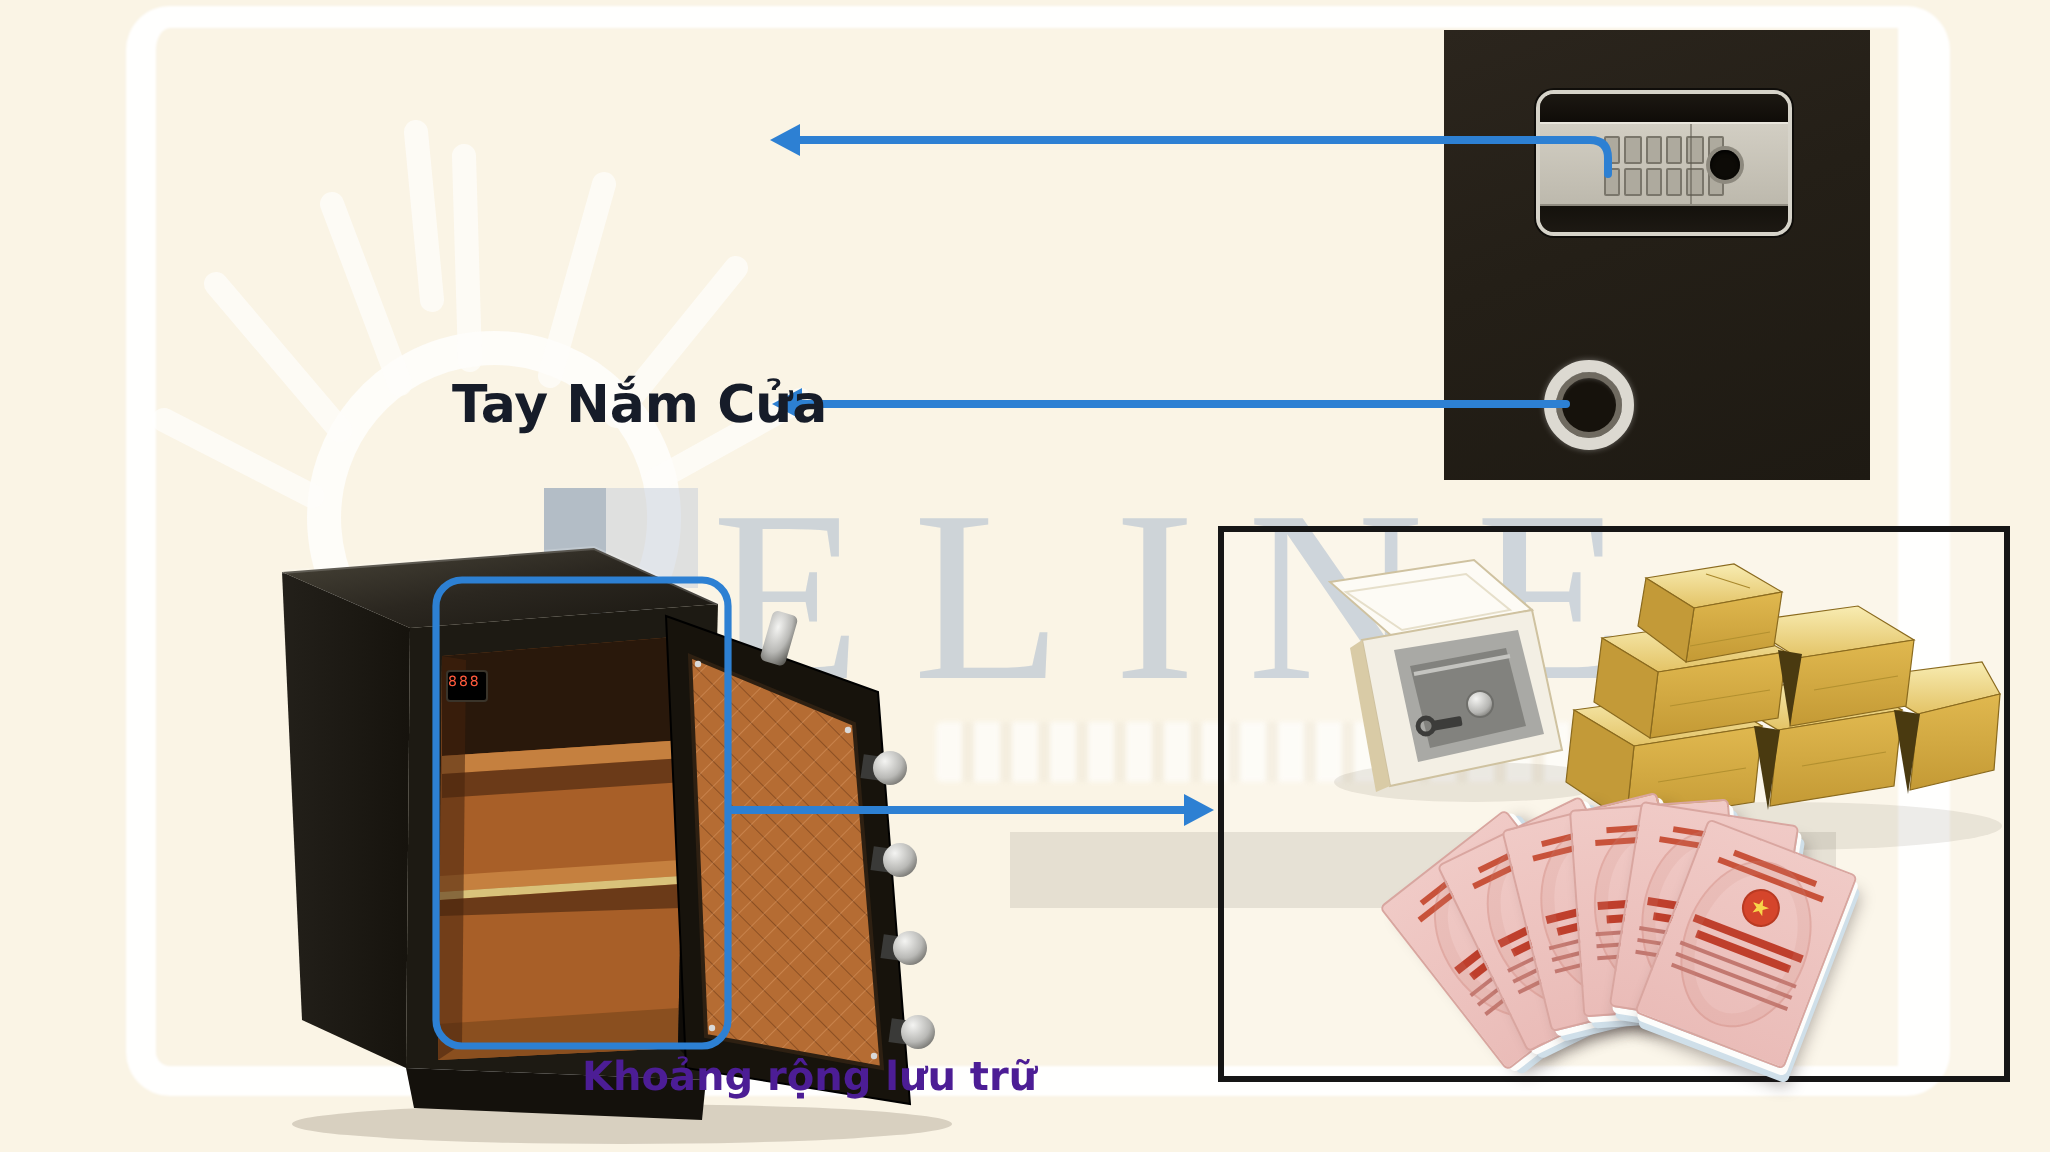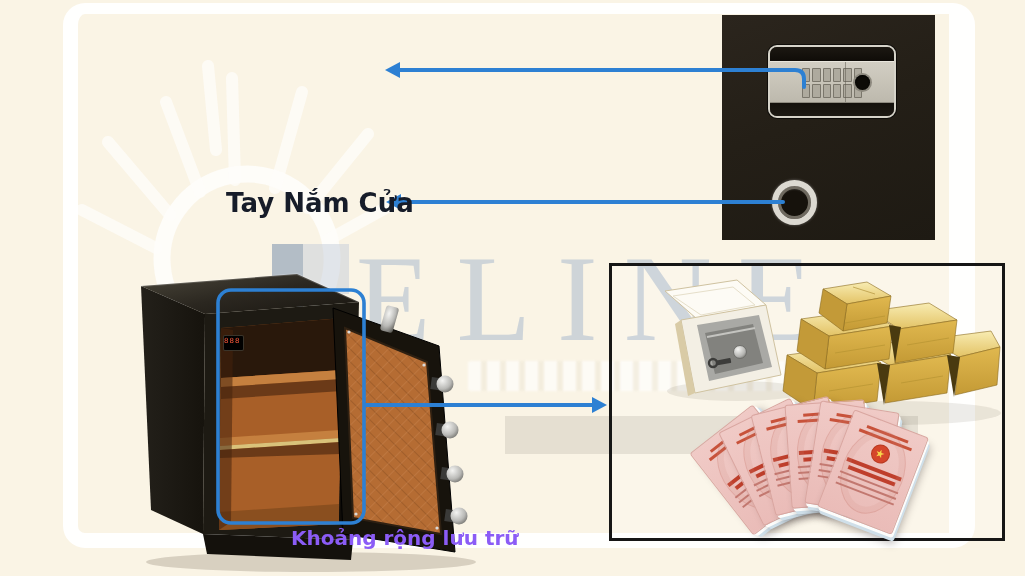--- a/index.html
+++ b/index.html
@@ -91,21 +91,21 @@
     left:224px;top:336px;width:19px;height:14px;z-index:6;background:#000000;border-radius:1px;
     color:#ff5a3c;font-size:7px;line-height:11px;text-align:left;letter-spacing:1px;
     box-shadow:0 0 0 1px #3a342a;
   }
 
   
   .overlay{left:0;top:0;width:1025px;height:576px;z-index:7;pointer-events:none;}
   .lbl{z-index:8;color:#161c29;font-weight:600;white-space:nowrap;}
   .lbl-1{left:226px;top:58px;font-size:19px;}
   .lbl-2{left:226px;top:188px;font-size:26px;}
-  .lbl-3{left:291px;top:526px;font-size:20px;color:#8b5cf6;}
+  .lbl-3{left:291px;top:526px;font-size:20px;color:#4c1d95;}
   .z5{z-index:5;}
 </style>
 </head>
 <body>
 
 <div class="stage">
 
   <svg class="abs sunburst" viewBox="0 0 340 300">
     <g stroke="#ffffff" stroke-linecap="round" fill="none" opacity="0.85">
       <path d="M120 292 A85 85 0 1 1 245 280" stroke-width="17" opacity=".9"></path>

